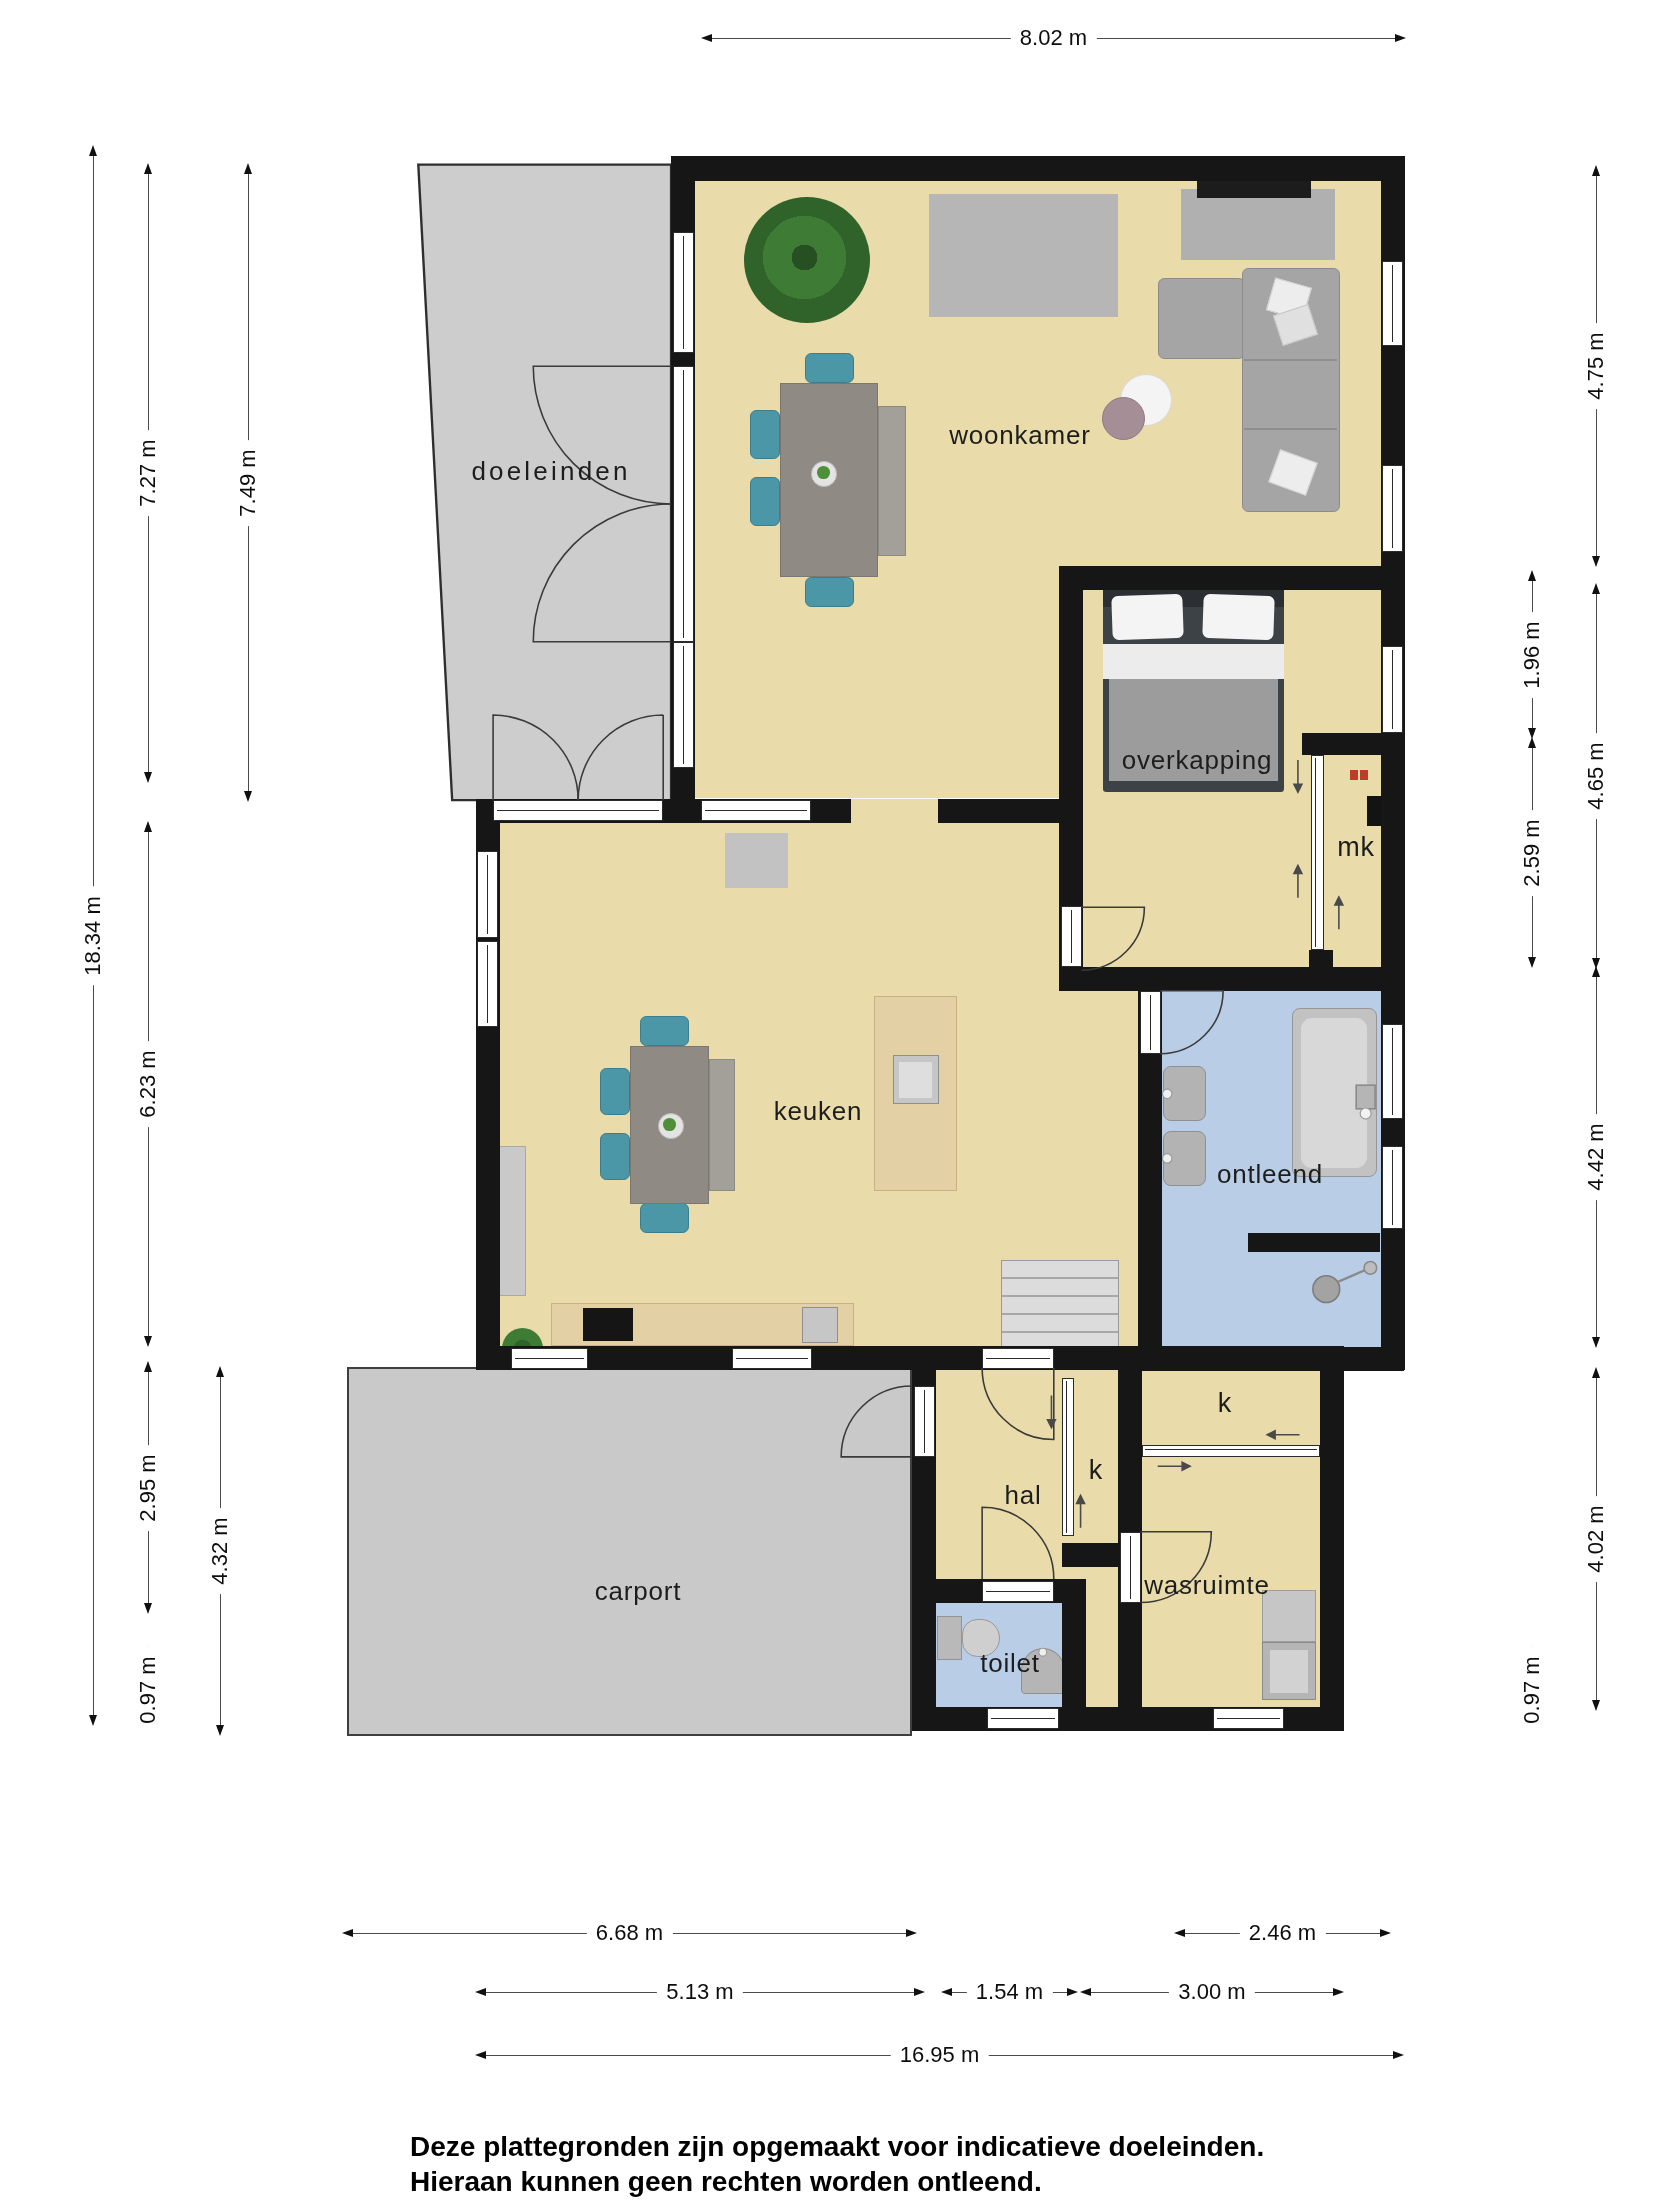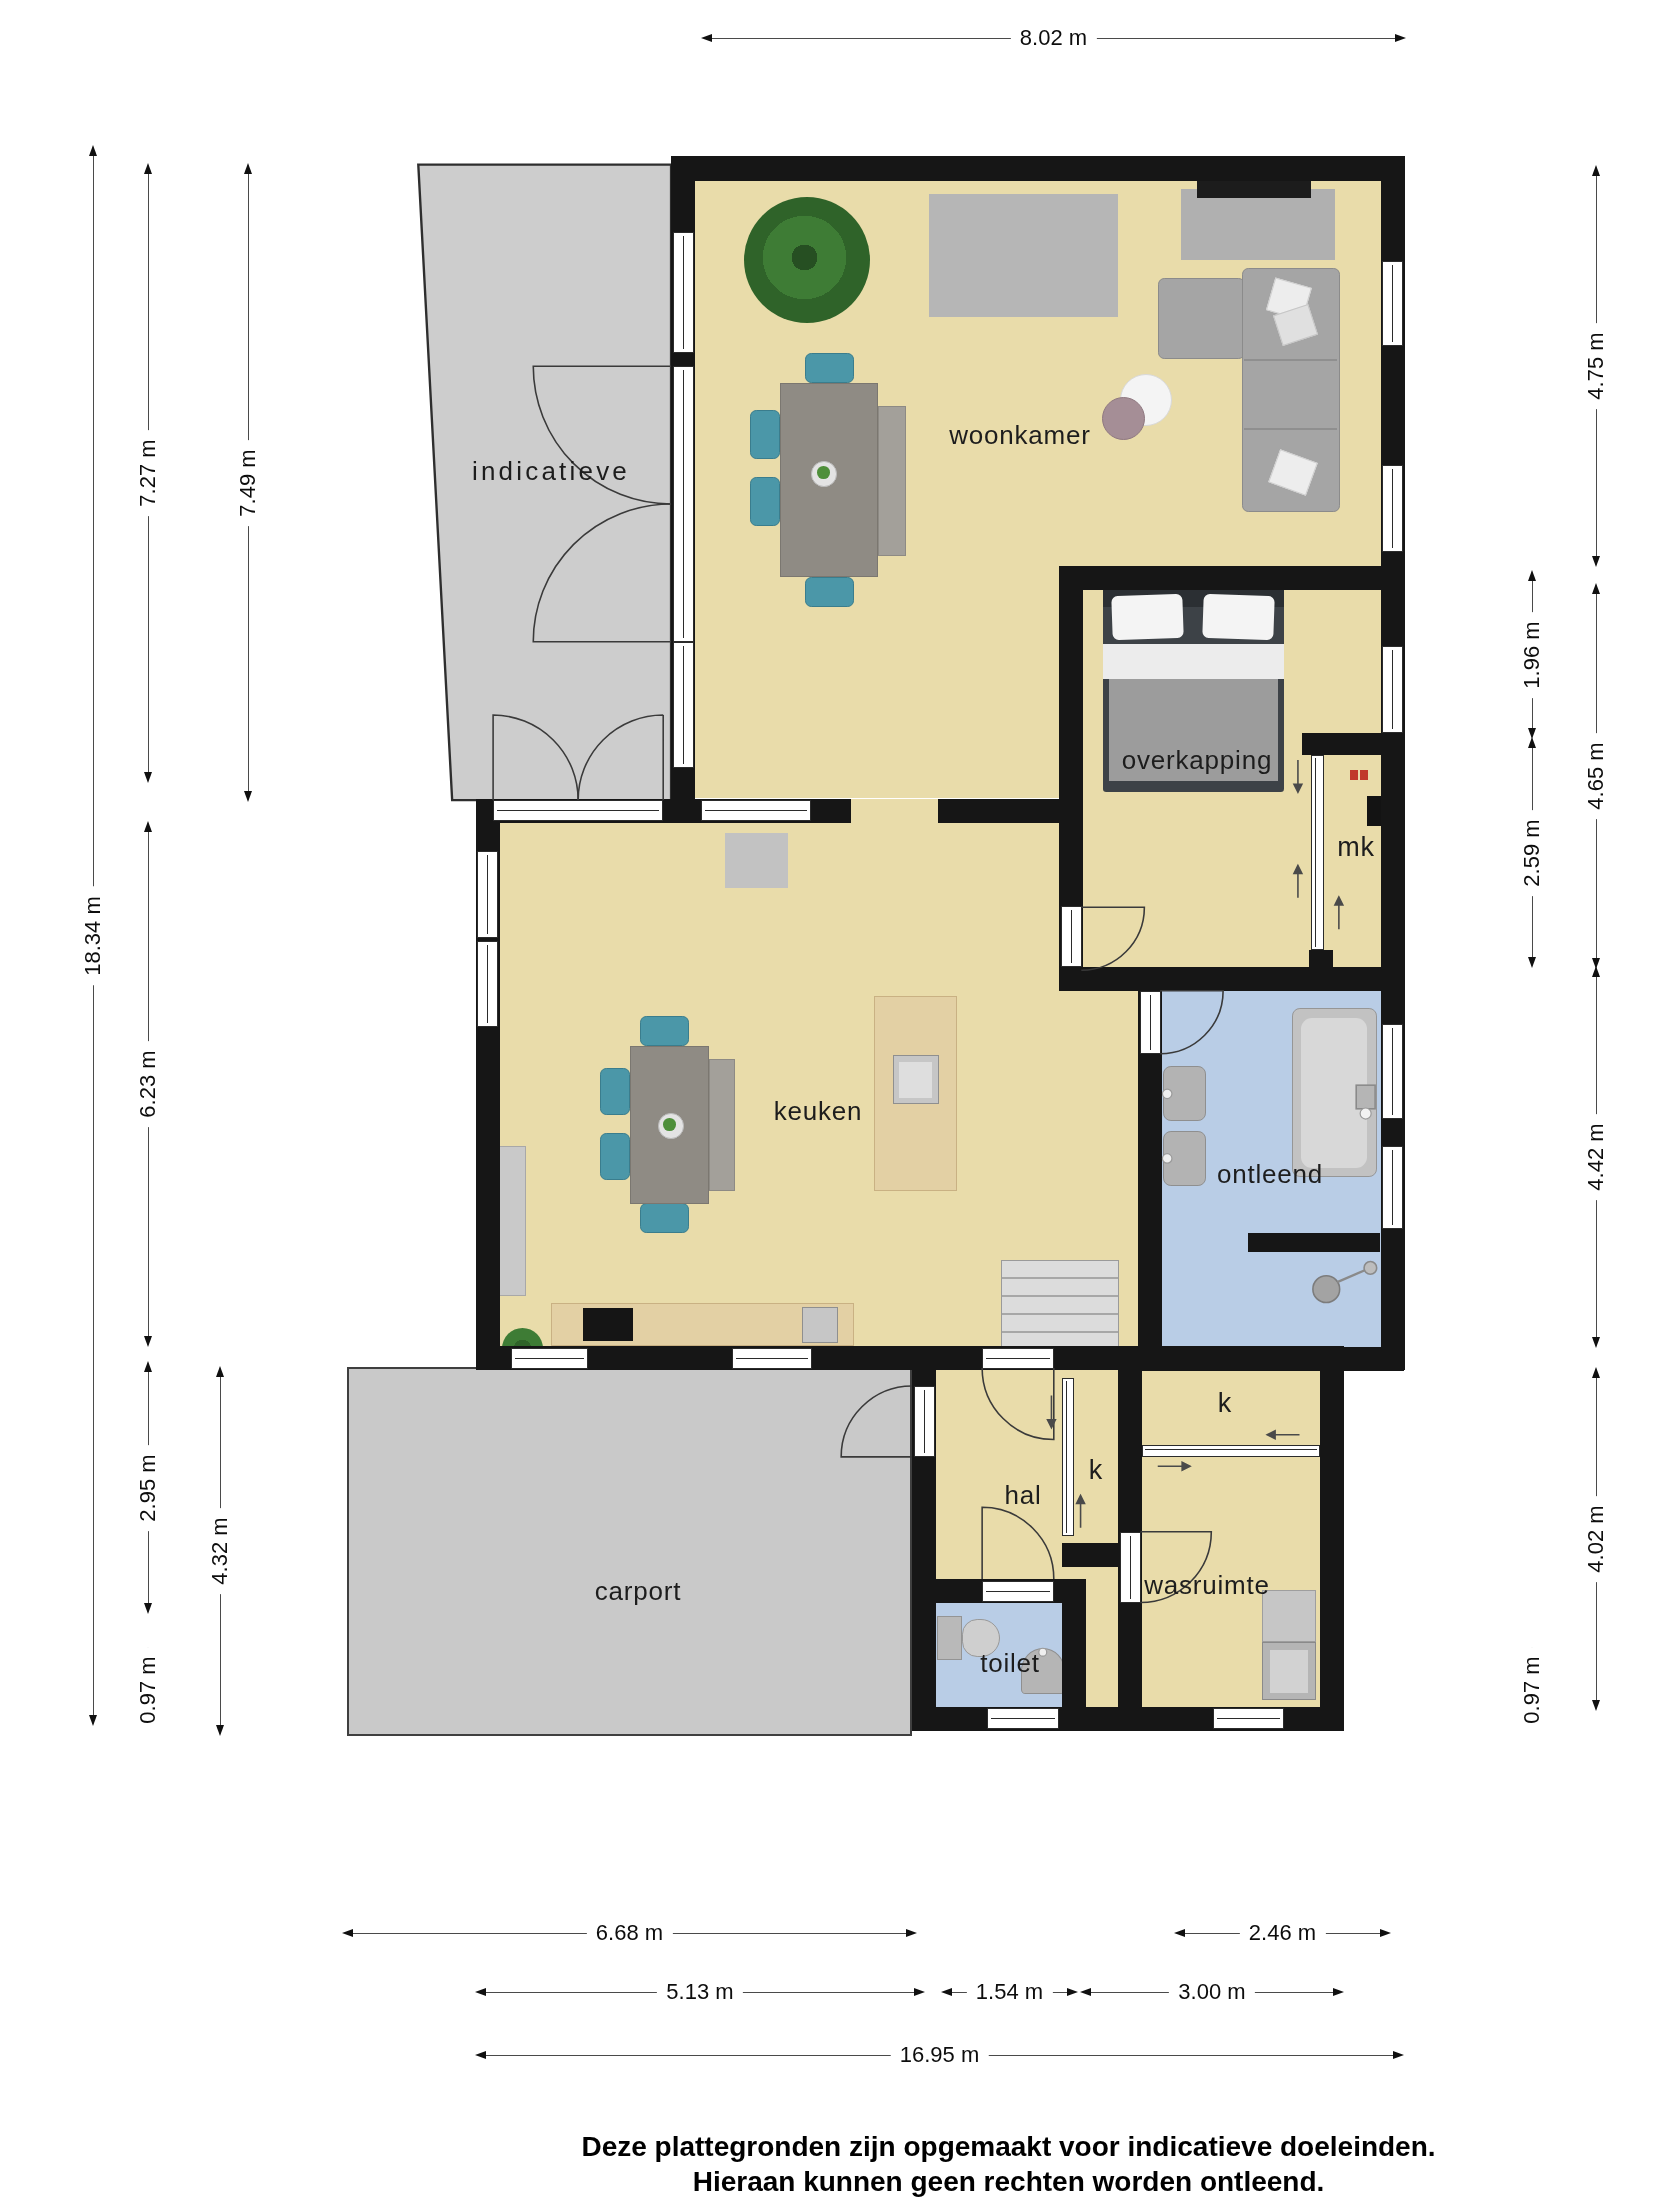--- a/index.html
+++ b/index.html
@@ -26,21 +26,21 @@
   .dimh i.a1{left:-0.8px;top:1.6px;border-top:4.7px solid transparent;border-bottom:4.7px solid transparent;border-right:11.8px solid #101010;}
   .dimh i.a2{right:-0.8px;top:1.6px;border-top:4.7px solid transparent;border-bottom:4.7px solid transparent;border-left:11.8px solid #101010;}
   .dimv{width:12.6px;}
   .dimv::before{content:'';position:absolute;top:1.6px;bottom:1.6px;left:5.5px;border-left:1.6px solid #4a4a4a;}
   .dimv i{position:absolute;width:0;height:0;}
   .dimv i.a1{top:-0.8px;left:1.6px;border-left:4.7px solid transparent;border-right:4.7px solid transparent;border-bottom:11.8px solid #101010;}
   .dimv i.a2{bottom:-0.8px;left:1.6px;border-left:4.7px solid transparent;border-right:4.7px solid transparent;border-top:11.8px solid #101010;}
   .dlab{position:absolute;left:50%;top:6.3px;transform:translate(-50%,-50%);background:#fff;padding:0 9.5px;font-size:22px;color:#0d0d0d;white-space:nowrap;}
   .dimv .dlab{left:6.3px;top:50%;transform:translate(-50%,-50%) rotate(-90deg);}
   .chair{position:absolute;background:#4b97a8;border:1.6px solid #3a7d8d;border-radius:6.3px;box-sizing:border-box;}
-  .disc{position:absolute;left:410px;width:1197px;text-align:center;z-index:6;font-weight:bold;font-size:28px;color:#000;}
+  .disc{position:absolute;left:410px;width:1197px;text-align:left;z-index:6;font-weight:bold;font-size:28px;color:#000;}
 </style>
 </head>
 <body>
 
 <svg class="abs" style="left:0;top:0;z-index:1" width="1654" height="2205" viewBox="0 0 2100 2800">
   <polygon points="531,209 852,209 852,1016 574,1016" fill="#cdcdcd" stroke="#2e2e2e" stroke-width="3"></polygon>
 </svg>
 <div class="abs" style="left:347px;top:1367px;width:565px;height:369px;background:#c9c9c9;border:2.4px solid #3f3f3f;box-sizing:border-box;z-index:1"></div>
 
 <div class="floor" style="left:695px;top:181px;width:686px;height:617px"></div>
@@ -210,21 +210,21 @@
     <circle cx="1734" cy="1414" r="7" fill="#f2f2f2" stroke="#9a9a9a" stroke-width="1.5"></circle>
   </g>
   <g fill="#efefef" stroke="#9a9a9a" stroke-width="1.5">
     <circle cx="1482" cy="1389" r="6"></circle>
     <circle cx="1482" cy="1471" r="6"></circle>
     <circle cx="1324" cy="2098" r="5"></circle>
   </g>
 </svg>
 
 <span class="rlab" style="left:1020px;top:435px">woonkamer</span>
-<span class="rlab" style="left:551px;top:471px;letter-spacing:3.2px">indicatieve</span>
+<span class="rlab" style="left:551px;top:471px;letter-spacing:3.2px">doeleinden</span>
 <span class="rlab" style="left:1197px;top:760px">overkapping</span>
 <span class="rlab small" style="left:1356px;top:847px">mk</span>
 <span class="rlab" style="left:818px;top:1111px">keuken</span>
 <span class="rlab" style="left:1270px;top:1174px">ontleend</span>
 <span class="rlab" style="left:1023px;top:1495px">hal</span>
 <span class="rlab small" style="left:1096px;top:1470px">k</span>
 <span class="rlab small" style="left:1225px;top:1403px">k</span>
 <span class="rlab" style="left:638px;top:1591px">carport</span>
 <span class="rlab" style="left:1207px;top:1585px">wasruimte</span>
 <span class="rlab" style="left:1010px;top:1663px">toilet</span>

